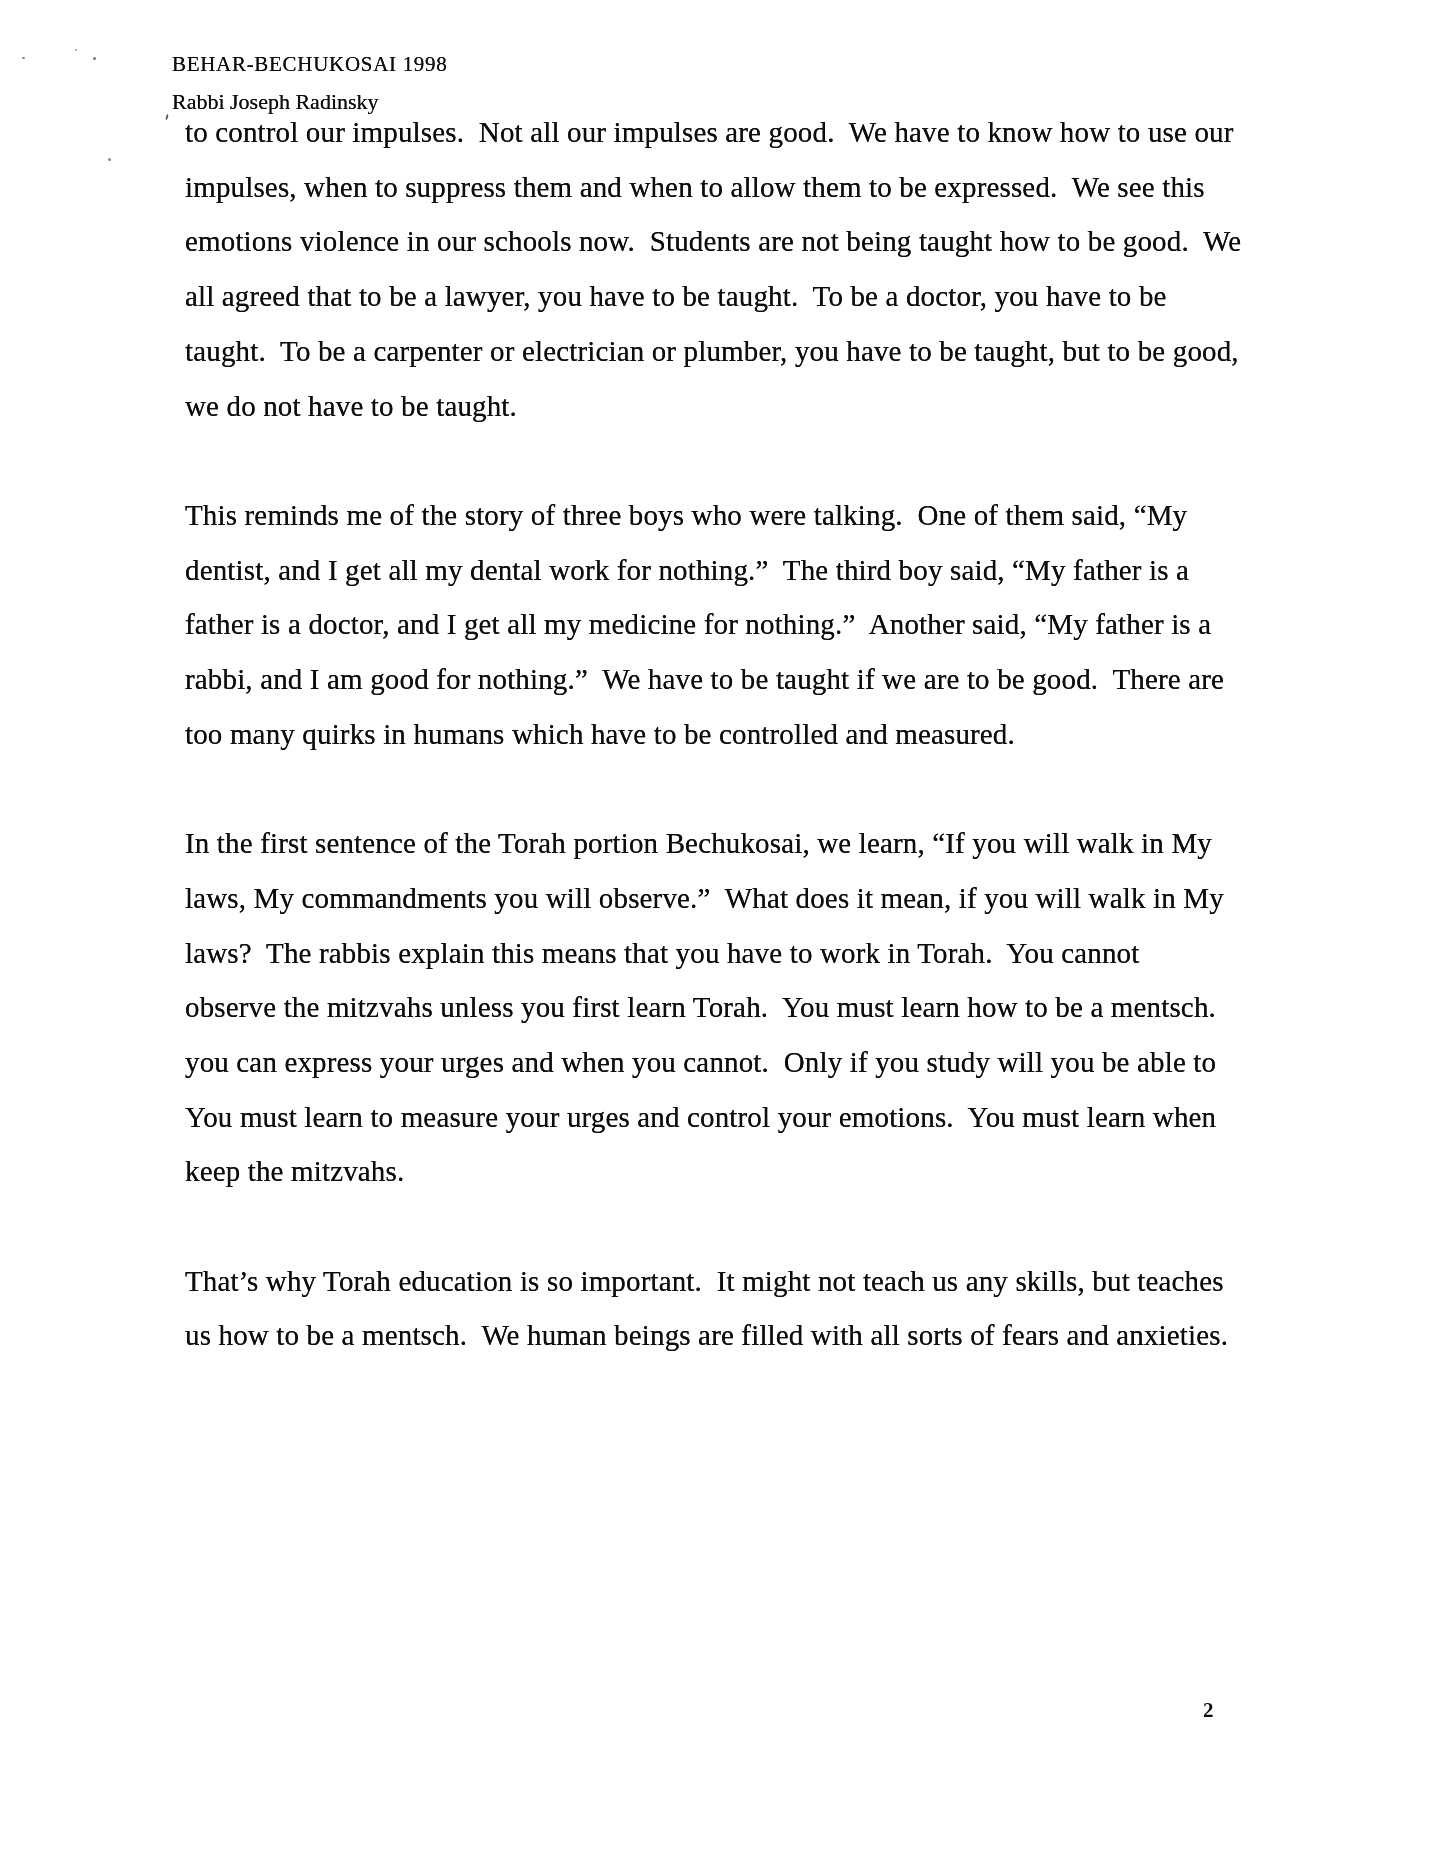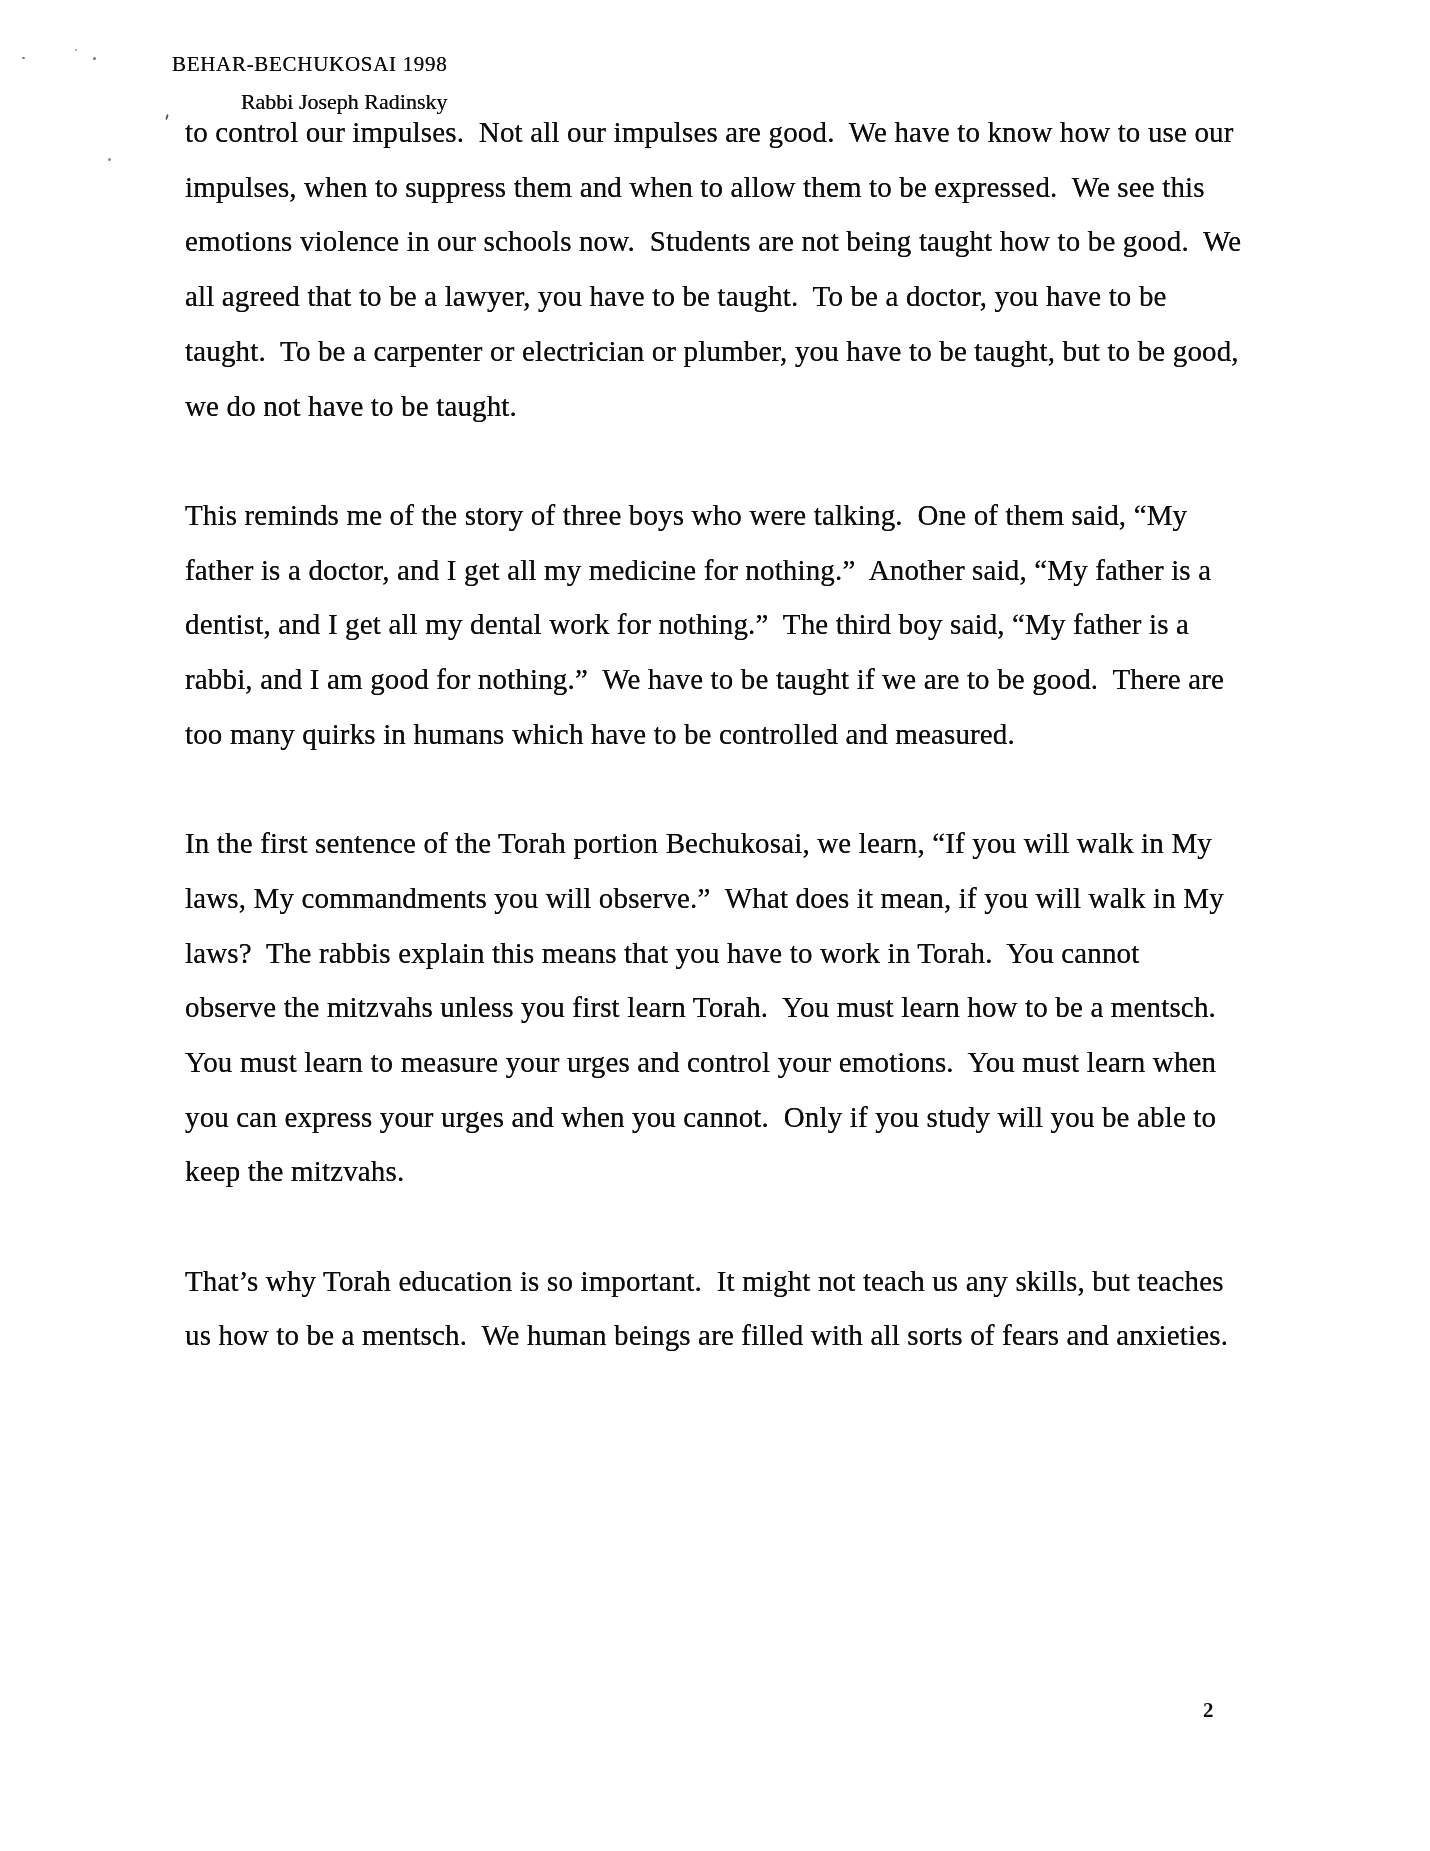--- a/index.html
+++ b/index.html
@@ -10,21 +10,20 @@
     background: #ffffff;
     font-family: "Liberation Serif", serif;
     color: #0d0d0d;
     overflow: hidden;
     text-shadow: 0 0 0.5px rgba(0,0,0,0.85);
   }
   .doc-header {
     position: absolute;
     left: 172px;
     top: 52px;
-    text-align: right;
   }
   .doc-title {
     font-size: 21px;
     letter-spacing: 0.7px;
     white-space: pre;
   }
   .doc-author {
     font-size: 22px;
     margin-top: 12px;
     white-space: pre;
@@ -83,33 +82,33 @@
       <div class="line">to control our impulses.  Not all our impulses are good.  We have to know how to use our</div>
       <div class="line">impulses, when to suppress them and when to allow them to be expressed.  We see this</div>
       <div class="line">emotions violence in our schools now.  Students are not being taught how to be good.  We</div>
       <div class="line">all agreed that to be a lawyer, you have to be taught.  To be a doctor, you have to be</div>
       <div class="line">taught.  To be a carpenter or electrician or plumber, you have to be taught, but to be good,</div>
       <div class="line">we do not have to be taught.</div>
     </div>
 
     <div class="para">
       <div class="line">This reminds me of the story of three boys who were talking.  One of them said, “My</div>
+      <div class="line">dentist, and I get all my dental work for nothing.”  The third boy said, “My father is a</div>
       <div class="line">father is a doctor, and I get all my medicine for nothing.”  Another said, “My father is a</div>
-      <div class="line">dentist, and I get all my dental work for nothing.”  The third boy said, “My father is a</div>
       <div class="line">rabbi, and I am good for nothing.”  We have to be taught if we are to be good.  There are</div>
       <div class="line">too many quirks in humans which have to be controlled and measured.</div>
     </div>
 
     <div class="para">
       <div class="line">In the first sentence of the Torah portion Bechukosai, we learn, “If you will walk in My</div>
       <div class="line">laws, My commandments you will observe.”  What does it mean, if you will walk in My</div>
       <div class="line">laws?  The rabbis explain this means that you have to work in Torah.  You cannot</div>
       <div class="line">observe the mitzvahs unless you first learn Torah.  You must learn how to be a mentsch.</div>
+      <div class="line">you can express your urges and when you cannot.  Only if you study will you be able to</div>
       <div class="line">You must learn to measure your urges and control your emotions.  You must learn when</div>
-      <div class="line">you can express your urges and when you cannot.  Only if you study will you be able to</div>
       <div class="line">keep the mitzvahs.</div>
     </div>
 
     <div class="para">
       <div class="line">That’s why Torah education is so important.  It might not teach us any skills, but teaches</div>
       <div class="line">us how to be a mentsch.  We human beings are filled with all sorts of fears and anxieties.</div>
     </div>
 
   </div>
 

